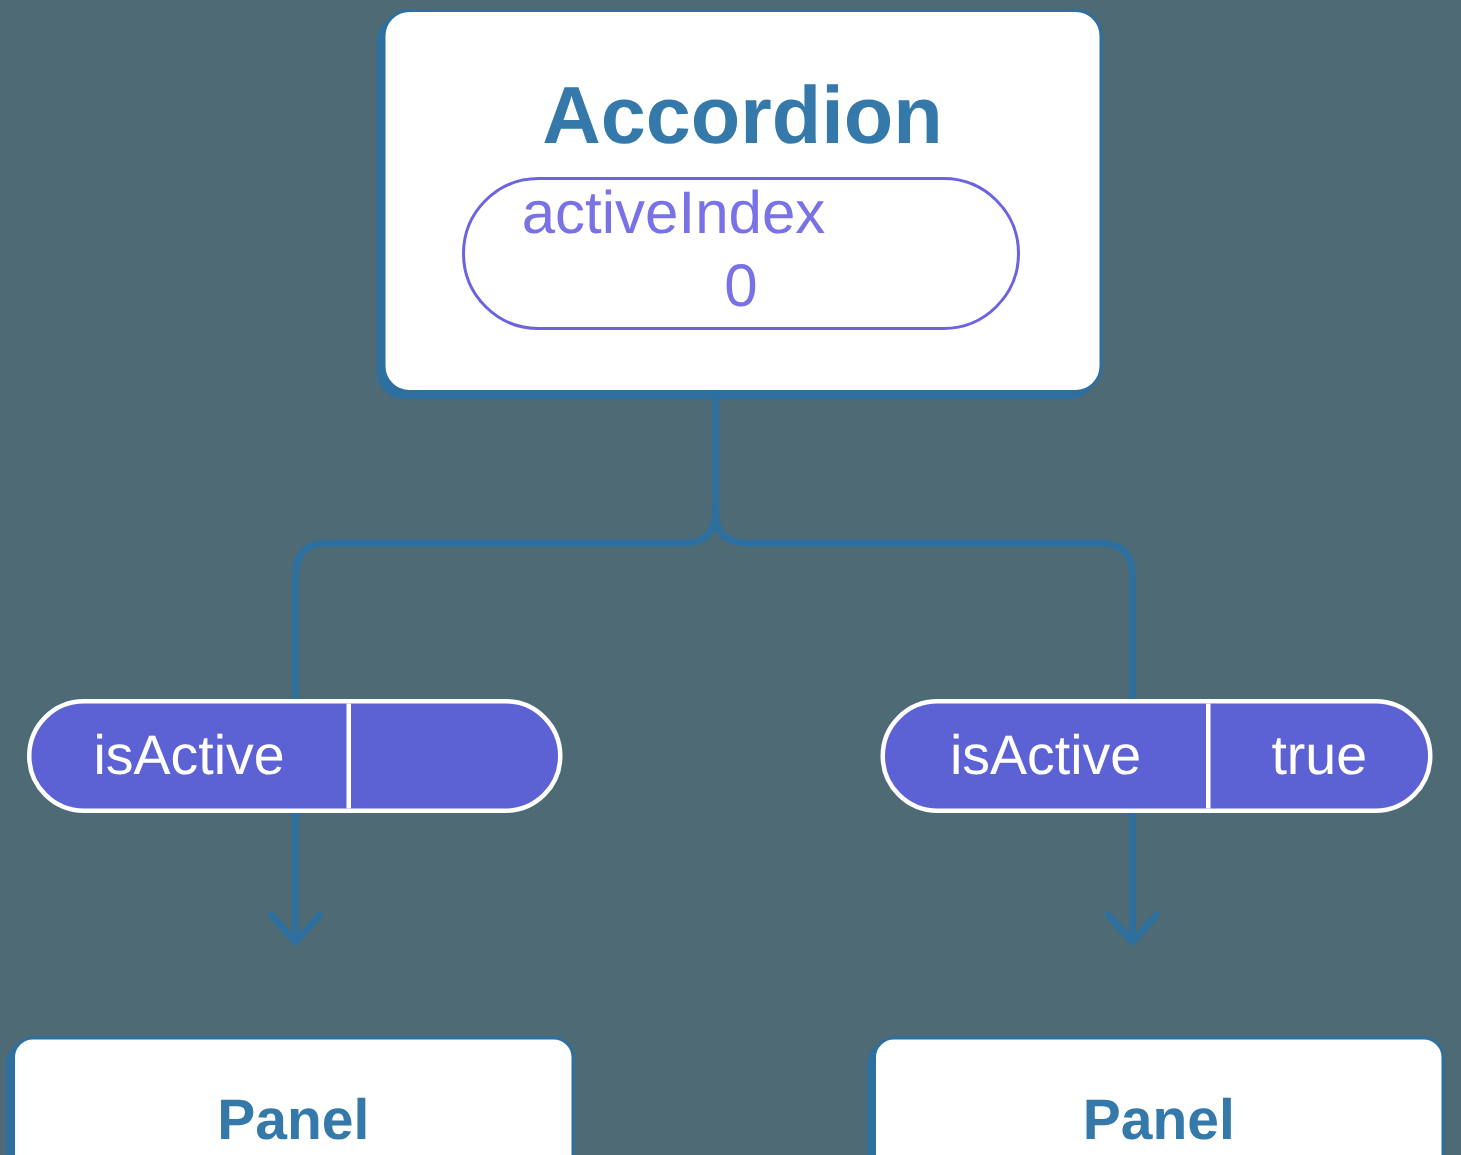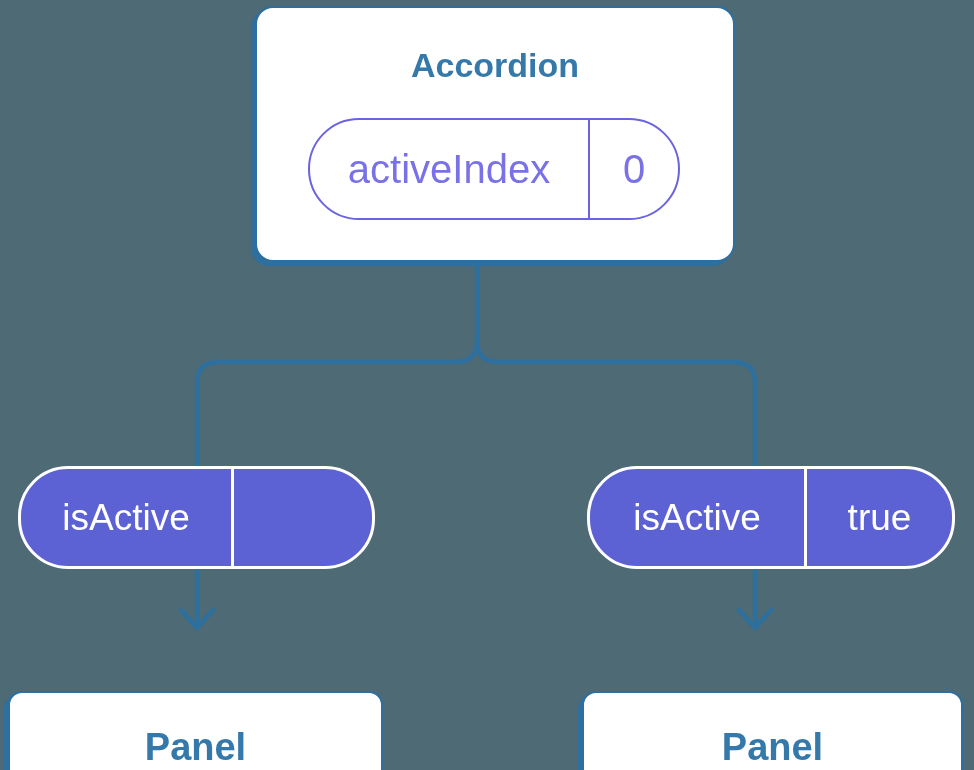--- a/index.html
+++ b/index.html
@@ -44,43 +44,44 @@
     z-index:2;
   }
   .accordion-box{
     left:255px;top:6px;width:480px;height:256px;
     border-radius:18px;
   }
   .accordion-title{
     position:absolute;
     left:255px;top:46px;width:480px;
     text-align:center;
-    font-size:34px;
+    font-size:54px;
     font-weight:600;
     color:var(--node-text);
     z-index:3;
   }
   .pill{
     position:absolute;
     display:flex;
     align-items:stretch;
     z-index:3;
   }
   .state-pill{
     left:308px;top:118px;width:372px;height:102px;
     border-radius:51px;
     border:2px solid var(--pill-outline);
     background:#ffffff;
     color:var(--pill-text);
     font-size:40px;
+    flex-direction:column;
   }
   .state-pill .cell-name{width:278px;}
   .state-pill .divider{width:2px;background:var(--pill-outline);}
   .prop-pill{
-    height:103px;
+    height:76px;
     border-radius:50px;
     border:3px solid #ffffff;
     background:var(--pill-fill);
     color:var(--prop-text);
     font-size:37px;
   }
   .prop-pill-left{left:18px;top:466px;width:357px;}
   .prop-pill-left .cell-name{width:210px;}
   .prop-pill-right{left:587px;top:466px;width:368px;}
   .prop-pill-right .cell-name{width:214px;}

